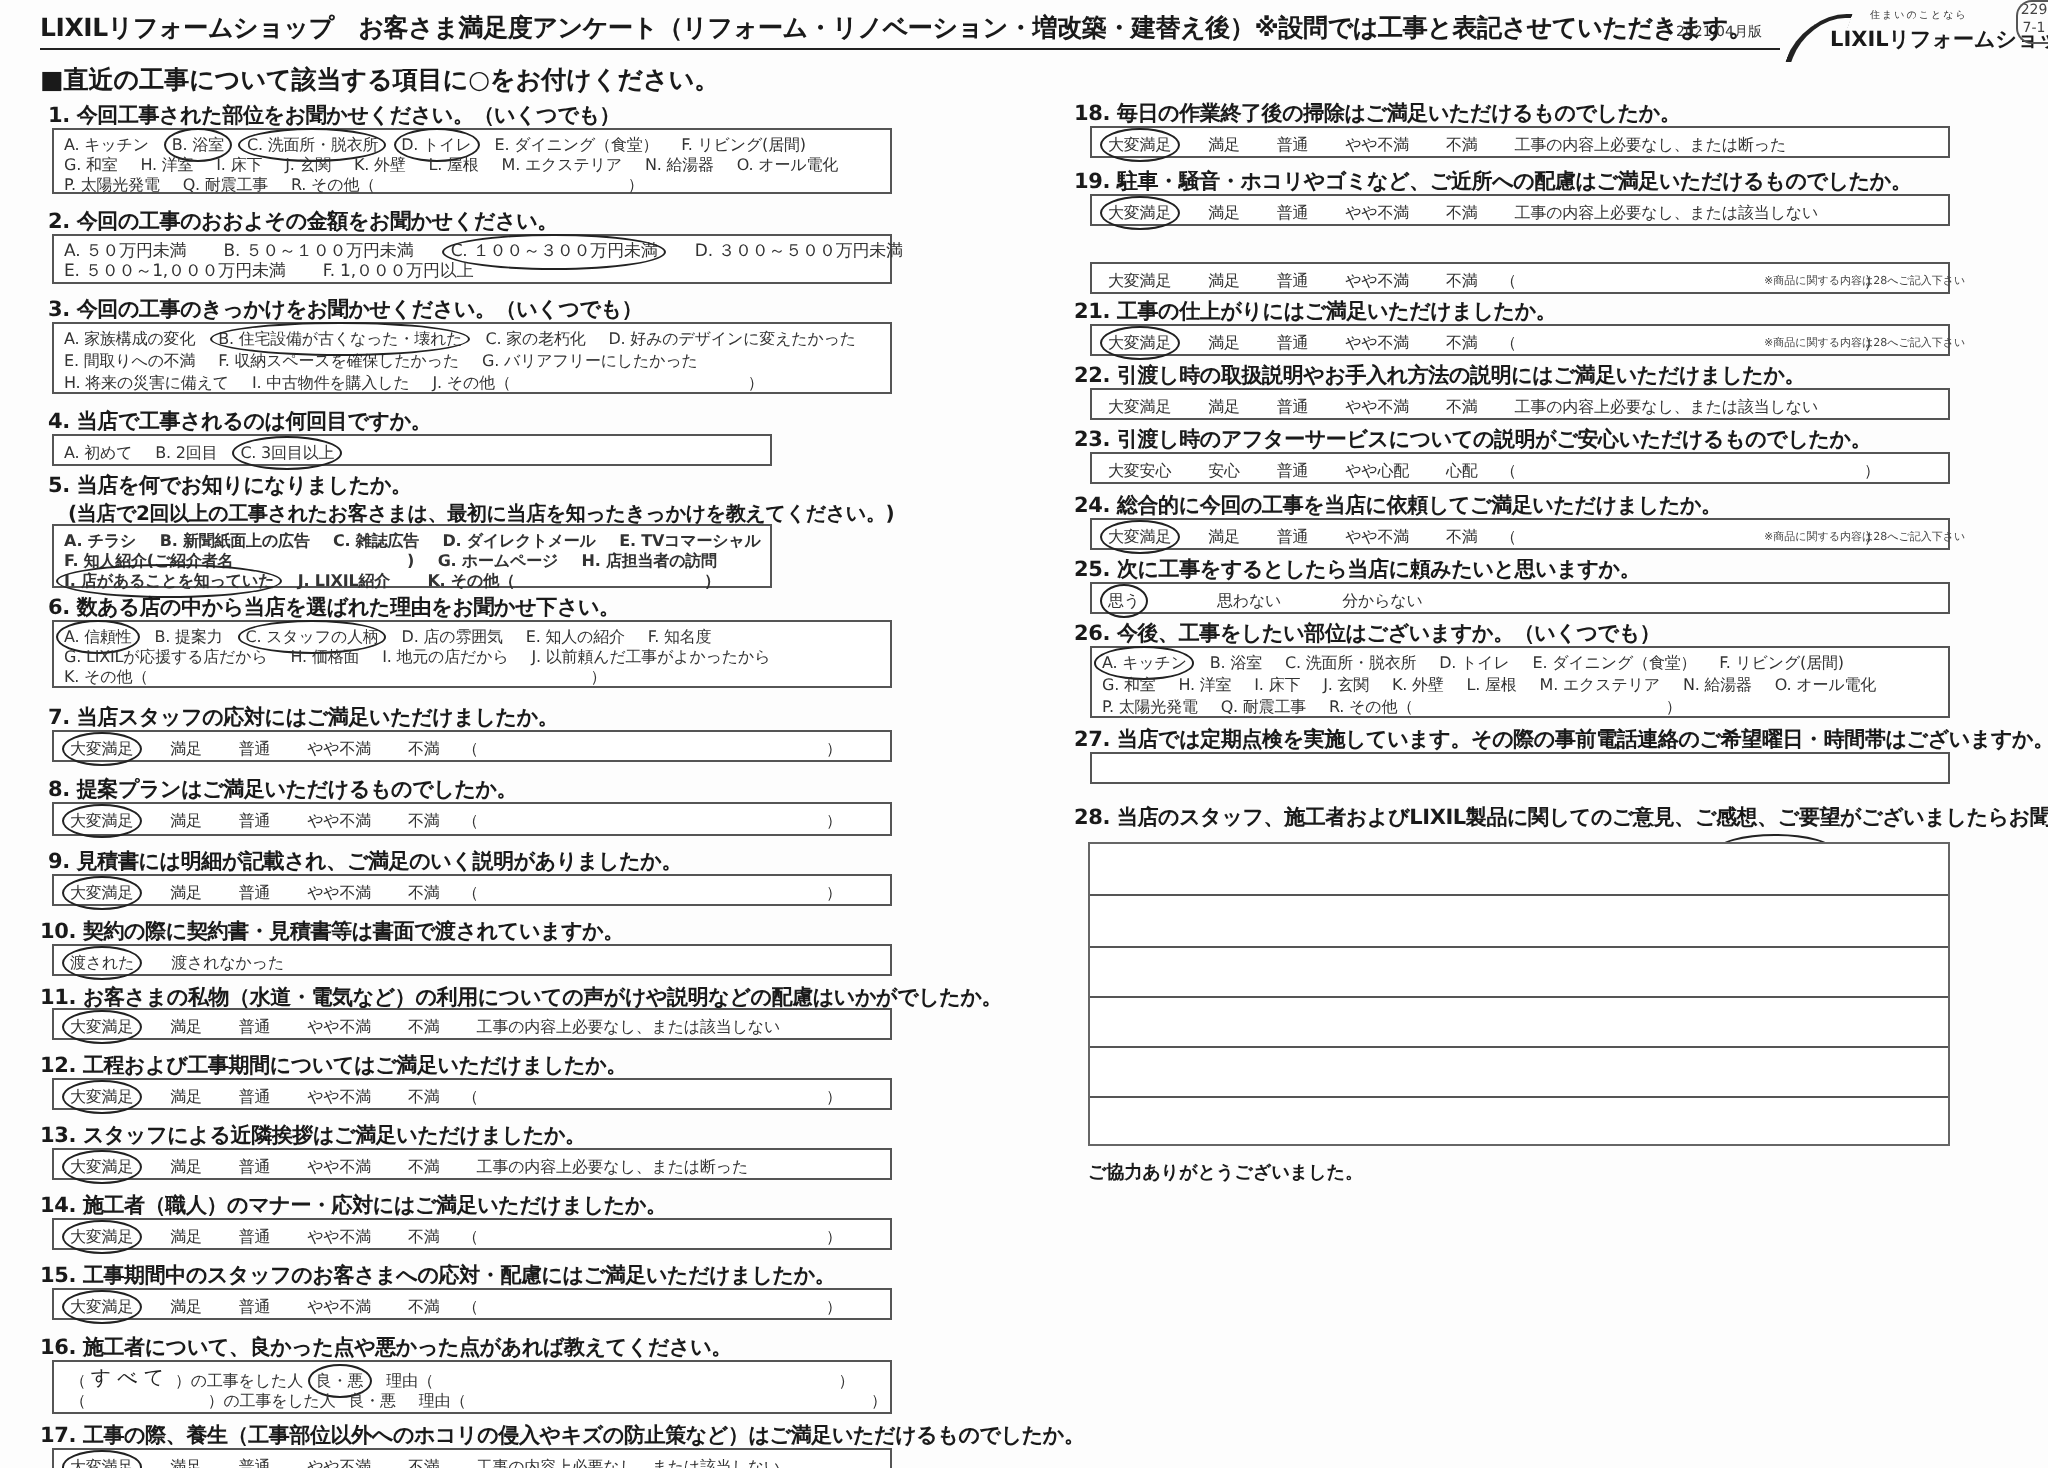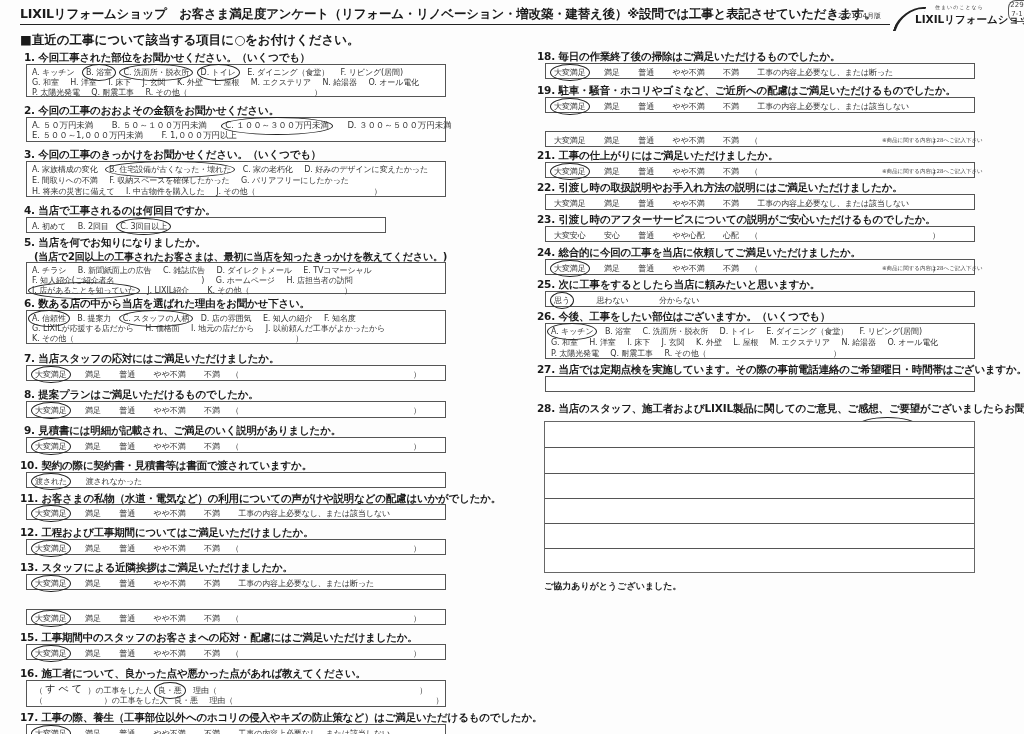--- a/index.html
+++ b/index.html
@@ -117,21 +117,21 @@
   <div class="box" style="left:26px;top:217px;width:360px;height:16px;">
     <div class="line" style="left:5px;top:3px;">
       <span class="opt">A. 初めて</span>
       <span class="opt">B. 2回目</span>
       <span class="opt circled">C. 3回目以上</span>
     </div>
   </div>
 
   <div class="q" style="left:24px;top:236px;">5. 当店を何でお知りになりましたか。</div>
   <div class="q" style="left:34px;top:250px;font-size:10px;">(当店で2回以上の工事されたお客さまは、最初に当店を知ったきっかけを教えてください。)</div>
-  <div class="box" style="left:26px;top:262px;width:420px;height:32px;">
+  <div class="box" style="left:26px;top:262px;width:360px;height:32px;font-weight:bold;">
     <div class="line" style="left:5px;top:2px;">
       <span class="opt">A. チラシ</span>
       <span class="opt">B. 新聞紙面上の広告</span>
       <span class="opt">C. 雑誌広告</span>
       <span class="opt">D. ダイレクトメール</span>
       <span class="opt">E. TVコマーシャル</span>
     </div>
     <div class="line" style="left:5px;top:12px;">
       <span class="opt">F. 知人紹介(ご紹介者名　　　　　　　　　　　)</span>
       <span class="opt">G. ホームページ</span>
@@ -238,20 +238,21 @@
     <div class="line" style="left:8px;top:3px;">
       <span class="opt wide circled">大変満足</span>
       <span class="opt wide">満足</span>
       <span class="opt wide">普通</span>
       <span class="opt wide">やや不満</span>
       <span class="opt wide">不満</span>
       <span class="opt">工事の内容上必要なし、または断った</span>
     </div>
   </div>
 
+  <div class="q" style="left:20px;top:596px;">14. 施工者（職人）のマナー・応対にはご満足いただけましたか。</div>
   <div class="box" style="left:26px;top:609px;width:420px;height:16px;">
     <div class="line" style="left:8px;top:3px;">
       <span class="opt wide circled">大変満足</span>
       <span class="opt wide">満足</span>
       <span class="opt wide">普通</span>
       <span class="opt wide">やや不満</span>
       <span class="opt">不満</span>
       <span class="opt">（　　　　　　　　　　　　　　　　　　　　　　）</span>
     </div>
   </div>
@@ -382,21 +383,21 @@
       <span class="opt wide">やや不満</span>
       <span class="opt">不満</span>
       <span class="opt">（　　　　　　　　　　　　　　　　　　　　　　）</span>
     </div>
     <div class="note" style="left:336px;top:5px;">※商品に関する内容は28へご記入下さい</div>
   </div>
 
   <div class="q" style="left:537px;top:278px;">25. 次に工事をするとしたら当店に頼みたいと思いますか。</div>
   <div class="box" style="left:545px;top:291px;width:430px;height:16px;">
     <div class="line" style="left:8px;top:3px;">
-      <span class="opt circled" style="margin-right:24px;">思う</span>
+      <span class="opt circled" style="margin-right:36px;">思う</span>
       <span class="opt" style="margin-right:28px;text-align:right;">思わない</span>
       <span class="opt">分からない</span>
     </div>
   </div>
 
   <div class="q" style="left:537px;top:310px;">26. 今後、工事をしたい部位はございますか。（いくつでも）</div>
   <div class="box" style="left:545px;top:323px;width:430px;height:36px;">
     <div class="line" style="left:5px;top:2px;">
       <span class="opt circled">A. キッチン</span>
       <span class="opt">B. 浴室</span>

